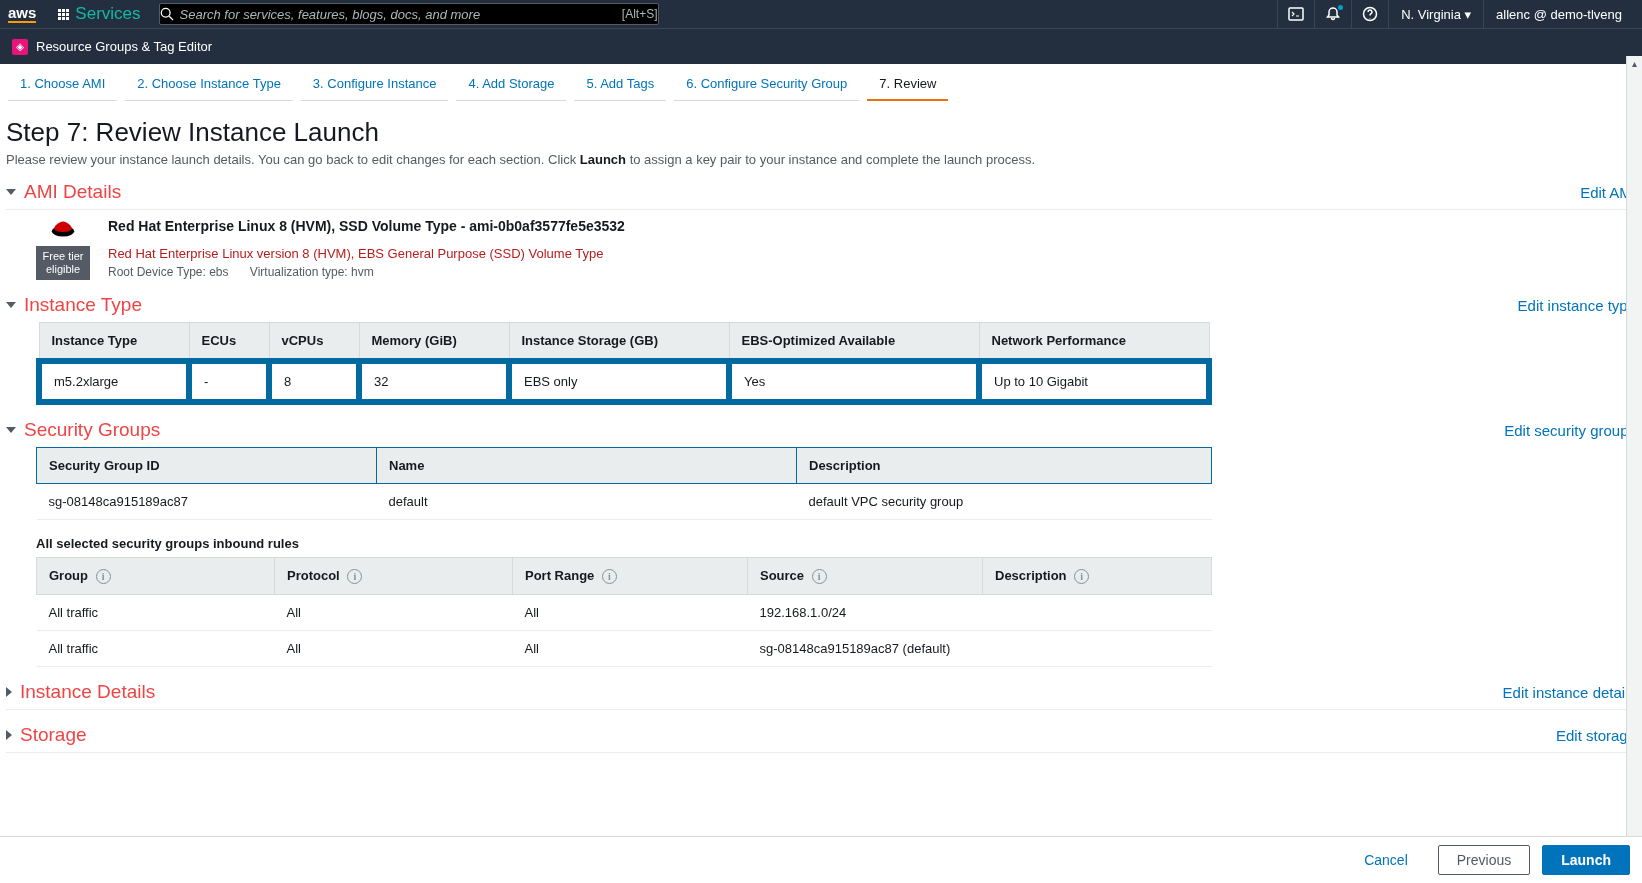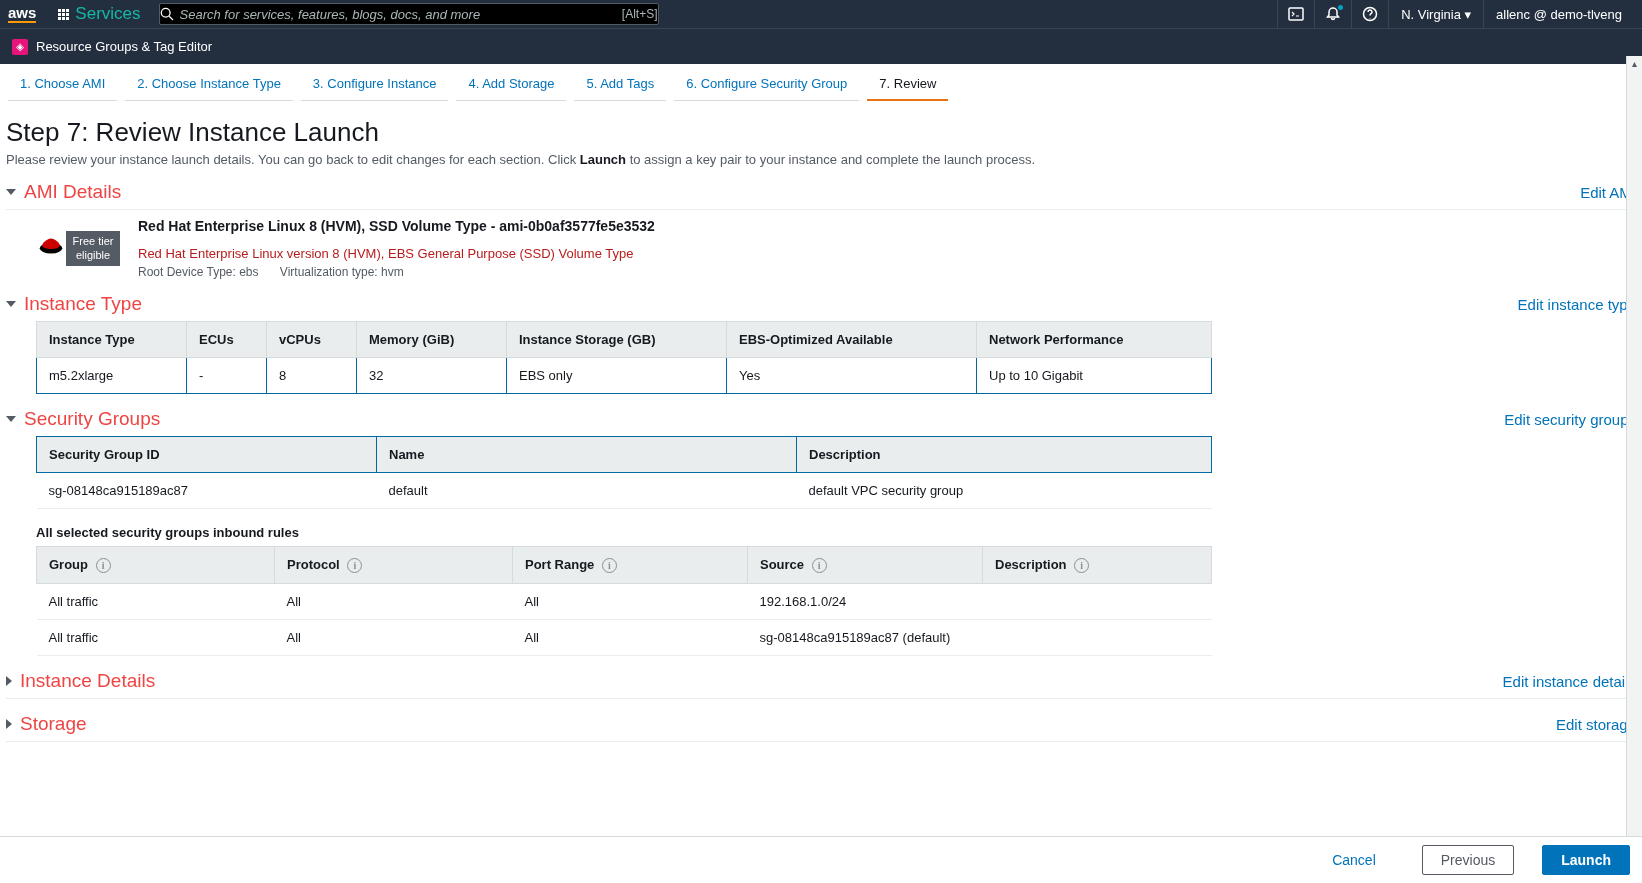--- a/index.html
+++ b/index.html
@@ -41,43 +41,43 @@
 .intro b { color:#16191f; font-weight:bold; }
 
 .section-header { display:flex; align-items:center; margin:14px 0 6px 0; }
 .caret { width:0; height:0; border-left:5px solid transparent; border-right:5px solid transparent; border-top:6px solid #545b64; margin-right:8px; cursor:pointer; }
 .caret.collapsed { border-top:5px solid transparent; border-bottom:5px solid transparent; border-left:6px solid #545b64; border-right:0; }
 .section-title { font-size:19px; font-weight:400; color:#ef4444; }
 .section-edit { margin-left:auto; font-size:15px; }
 .section-hr { border:none; border-top:1px solid #eaeded; margin:0; }
 
 .ami-block { display:flex; padding:8px 0 0 30px; }
-.ami-left { display:flex; flex-direction:row; align-items:center; margin-right:18px; }
+.ami-left { display:flex; flex-direction:column; align-items:center; margin-right:18px; }
 .redhat-logo { width:30px; height:22px; margin-bottom:6px; }
 .free-tier { background:#545b64; color:#fff; font-size:11px; padding:4px 6px; text-align:center; line-height:1.2; width:54px; }
 .ami-right .ami-title { font-weight:bold; font-size:14px; margin-bottom:12px; }
 .ami-right .ami-desc { font-size:13px; color:#b91c1c; margin-bottom:4px; }
 .ami-meta { font-size:12px; color:#545b64; }
 .ami-meta span { margin-right:18px; }
 
 
 table { border-collapse:collapse; margin-left:30px; margin-top:6px; width:1176px; }
 table.sg-rules { width:1176px; }
 th { background:#eaeded; text-align:left; padding:10px 12px; font-size:13px; font-weight:bold; border:1px solid #d5dbdb; color:#16191f; }
-td { padding:10px 12px; font-size:13px; border:1px solid #0369a1; }
+td { padding:10px 12px; font-size:13px; border:6px solid #0369a1; }
 .sg-summary-table { margin-left:30px; width:1176px; }
 .sg-summary-table th { border:1px solid #0369a1; }
 .sg-summary-table td { border:0; border-bottom:1px solid #eaeded; }
 .rules-caption { margin:16px 0 4px 30px; font-weight:bold; font-size:13px; }
 .info-i { display:inline-flex; width:15px; height:15px; border:1px solid #879196; border-radius:50%; align-items:center; justify-content:center; font-size:10px; color:#879196; font-style:normal; font-family:Georgia,serif; margin-left:4px; vertical-align:middle; }
 .rules-table th { font-weight:bold; }
 .rules-table td { border:0; border-bottom:1px solid #eaeded; }
 
 
-.footer { position:fixed; bottom:0; left:0; right:0; background:#fff; border-top:1px solid #d5dbdb; padding:8px 12px; display:flex; justify-content:flex-end; gap:28px; }
+.footer { position:fixed; bottom:0; left:0; right:0; background:#fff; border-top:1px solid #d5dbdb; padding:8px 12px; display:flex; justify-content:flex-end; gap:12px; }
 .btn { padding:6px 18px; border-radius:2px; font-size:14px; cursor:pointer; }
 .btn-cancel { background:transparent; border:none; color:#0073bb; }
 .btn-prev { background:#fff; border:1px solid #545b64; color:#545b64; }
 .btn-launch { background:#0073bb; border:1px solid #0073bb; color:#fff; font-weight:bold; }
 
 
 .scroll-hint { position:fixed; right:0; top:56px; bottom:0; width:16px; background:#f2f3f3; border-left:1px solid #d5dbdb; }
 .scroll-arrow { text-align:center; font-size:10px; color:#545b64; }
 .scroll-arrow.up { margin-top:2px; }
 </style>

